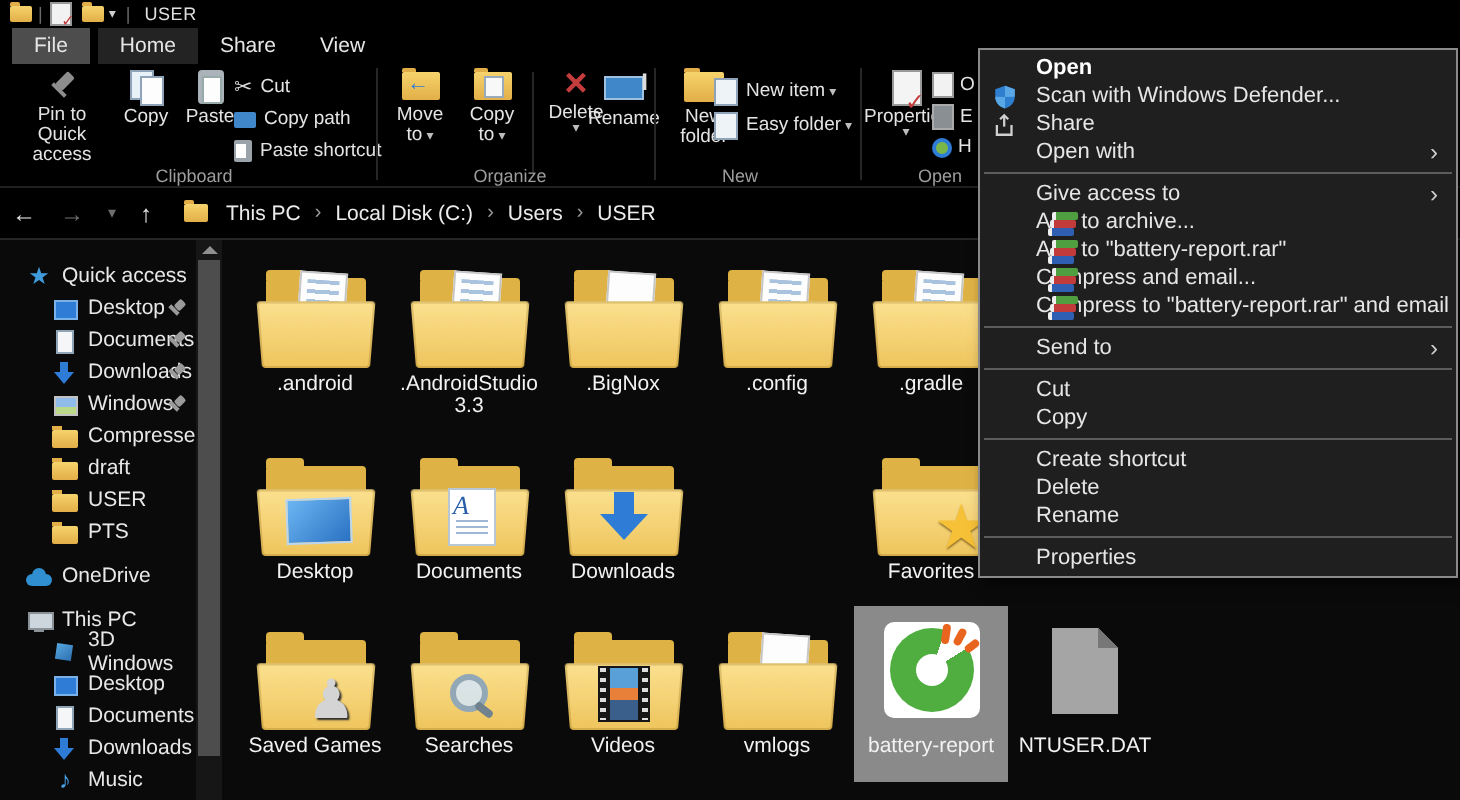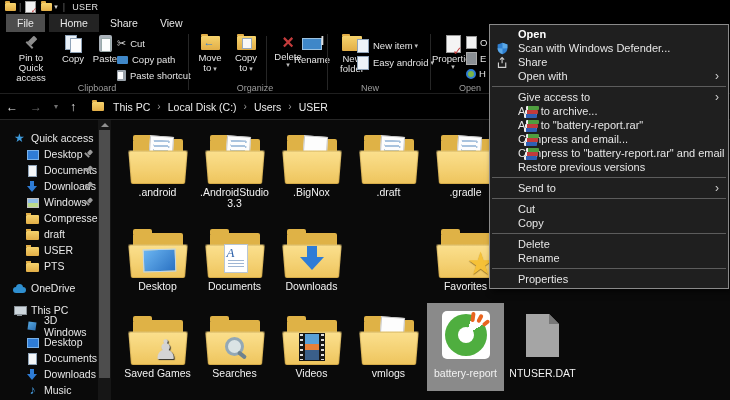--- a/index.html
+++ b/index.html
@@ -246,21 +246,21 @@
     <div class="mfold fold-new"></div>
     <span class="cap">New</span>
     <span class="cap">folder</span>
   </div>
   <div class="smallrow dd" style="left:357px;top:7px">
     <span class="ic-spark"></span>
     <span>New item</span>
   </div>
   <div class="smallrow dd" style="left:357px;top:24px">
     <span class="ic-list"></span>
-    <span>Easy android</span>
+    <span>Easy folder</span>
   </div>
   <div class="rlabel" style="left:340px;width:60px">New</div>
   <div class="vsep" style="left:430px"></div>
 
   <div class="bigbtn" style="left:432px;width:42px">
     <div class="ic-props"></div>
     <span class="cap">Properties</span>
     <span class="cap ddb">▾</span>
   </div>
   <div class="peek" style="left:466px;top:4px">
@@ -400,21 +400,21 @@
     <div class="item-label">.BigNox</div>
   </div>
   <div class="grid-item" style="left:350px;top:122px">
     <div class="iconarea">
         <div class="folder">
           <div class="f-back"></div>
           <span class="ov-paper lines"></span>
           <div class="f-front"></div>
         </div>
       </div>
-    <div class="item-label">.draft</div>
+    <div class="item-label">.config</div>
   </div>
   <div class="grid-item" style="left:427px;top:122px">
     <div class="iconarea">
         <div class="folder">
           <div class="f-back"></div>
           <span class="ov-paper lines"></span>
           <div class="f-front"></div>
         </div>
       </div>
     <div class="item-label">.gradle</div>
@@ -560,37 +560,37 @@
     <span class="mi-label">Add to "battery-report.rar"</span>
   </div>
   <div class="menu-item">
     <span class="mi-icon ic-rar"><span></span><span></span><span></span></span>
     <span class="mi-label">Compress and email...</span>
   </div>
   <div class="menu-item">
     <span class="mi-icon ic-rar"><span></span><span></span><span></span></span>
     <span class="mi-label">Compress to "battery-report.rar" and email</span>
   </div>
-  <div class="menu-item">
-    <span class="mi-label">Restore previous versions</span>
-  </div>
   <div class="menu-sep"></div>
   <div class="menu-item">
     <span class="mi-label">Send to</span>
     <span class="mi-arrow">›</span>
   </div>
   <div class="menu-sep"></div>
   <div class="menu-item">
     <span class="mi-label">Cut</span>
   </div>
   <div class="menu-item">
     <span class="mi-label">Copy</span>
   </div>
   <div class="menu-sep"></div>
   <div class="menu-item">
+    <span class="mi-label">Create shortcut</span>
+  </div>
+  <div class="menu-item">
     <span class="mi-label">Delete</span>
   </div>
   <div class="menu-item">
     <span class="mi-label">Rename</span>
   </div>
   <div class="menu-sep"></div>
   <div class="menu-item">
     <span class="mi-label">Properties</span>
   </div>
 </div>

